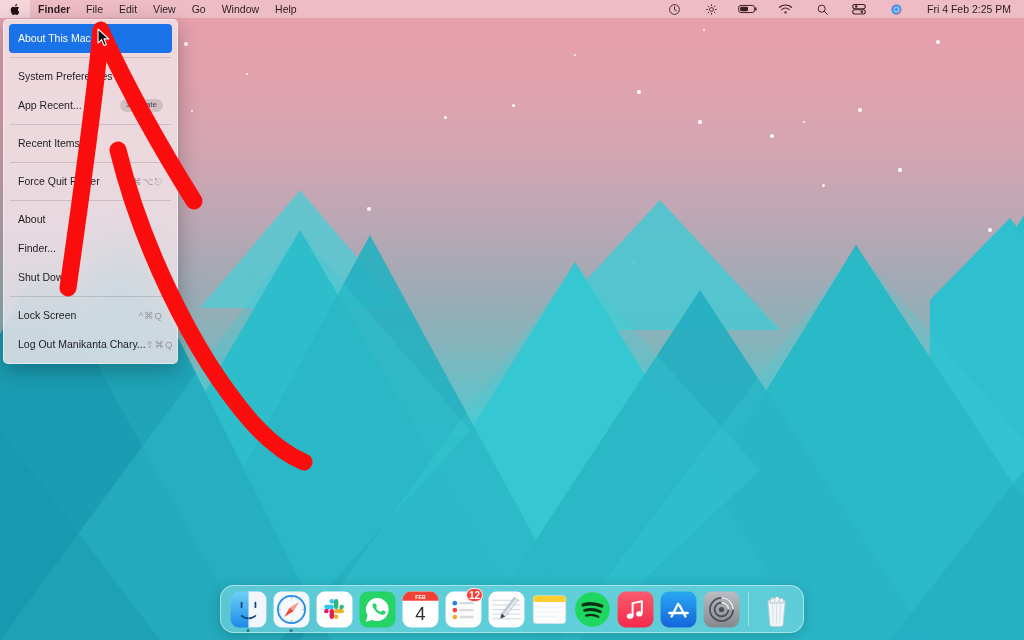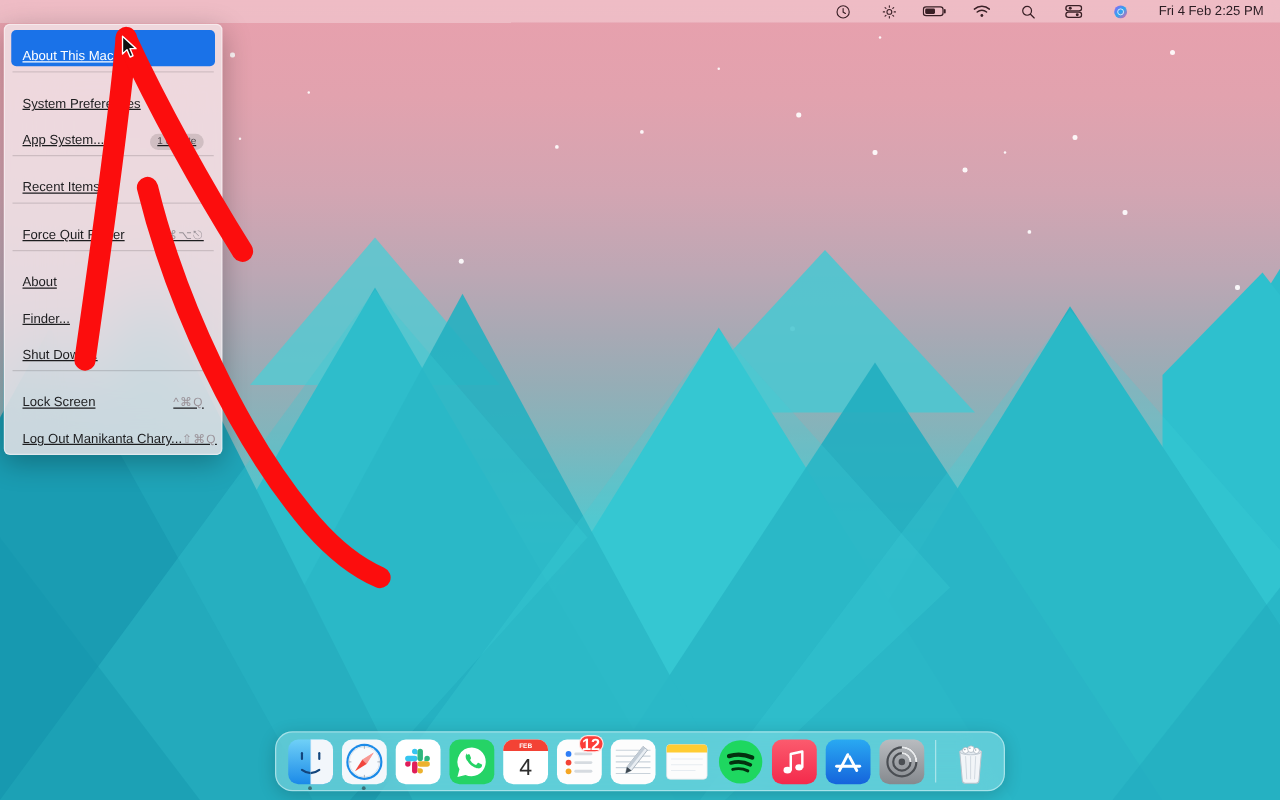--- a/index.html
+++ b/index.html
@@ -73,22 +73,22 @@
     border:0.5px solid rgba(255,255,255,0.45);
     box-shadow:0 6px 22px rgba(0,0,0,0.28);
     padding:4px 0 4px 0;
     font-size:10.5px; color:#1d1d1f;
     z-index:50;
   }
   .menu-row {
     position:relative; height:29px; line-height:15px;
     margin:0 5px; padding:0 9px;
     border-radius:4px;
-    display:flex; align-items:flex-end;
-    white-space:nowrap; cursor:default;text-decoration:underline;
+    display:flex; align-items:center;
+    white-space:nowrap; cursor:default;
   }
   .menu-row.selected { background:#1a72e8; color:#fff; }
   .menu-row .label { flex:0 0 auto; }
   .menu-row .right { margin-left:auto; display:flex; align-items:center; }
   .menu-sep {
     height:1px; margin:4px 6px;
     background:rgba(0,0,0,0.13);
   }
   .shortcut { font-size:9.5px; color:#9b9399; letter-spacing:1px; }
   .badge-pill {
@@ -133,21 +133,21 @@
   .dock-sep {
     width:1px; height:34px;
     background:rgba(255,255,255,0.45);
     margin:0 3px;
   }
   .badge-count {
     position:absolute; top:-2px; right:-1px;
     min-width:14px; height:14px;
     background:#fc3d39; color:#fff;
     border-radius:7px;
-    font-size:13px; line-height:14px; text-align:center;
+    font-size:10px; line-height:14px; text-align:center;
     font-weight:bold;
     border:1px solid rgba(255,255,255,0.85);
     padding:0 2px;
   }
 </style>
 </head>
 <body>
 
 <div id="screen">
 
@@ -196,20 +196,34 @@
       <polygon points="0,640 300,232 470,430 280,640" fill="#37c9d4" opacity="0.30"></polygon>
       <polygon points="300,640 575,264 760,470 580,640" fill="#3fd0da" opacity="0.26"></polygon>
       <polygon points="560,640 856,248 1024,440 1024,640" fill="#3ed0d9" opacity="0.22"></polygon>
 
       <polygon points="890,640 1024,470 1024,640" fill="#1fa9bd" opacity="0.45"></polygon>
       <polygon points="0,640 0,430 160,640" fill="#1596ad" opacity="0.45"></polygon>
     </svg>
   </div>
 
   <div id="menubar">
+    <div id="menubar-left">
+      <div class="mb-apple active">
+        <svg width="11" height="13" viewBox="0 0 24 28">
+          <path fill="#231015" d="M17.2 14.8c0-3 2.4-4.4 2.5-4.5-1.4-2-3.5-2.3-4.2-2.3-1.8-.2-3.5 1-4.4 1-.9 0-2.3-1-3.8-1-1.9 0-3.7 1.1-4.7 2.9C.5 14.5 1.9 20 3.9 23c1 1.5 2.1 3.1 3.6 3 1.5-.1 2-1 3.8-1 1.8 0 2.2 1 3.8.9 1.6 0 2.6-1.5 3.5-3 1.1-1.7 1.6-3.4 1.6-3.5 0-.1-3-1.2-3-4.6zM14.3 5.3c.8-1 1.3-2.3 1.2-3.7-1.2.1-2.6.8-3.4 1.8-.7.9-1.4 2.3-1.2 3.6 1.3.1 2.6-.7 3.4-1.7z"></path>
+        </svg>
+      </div>
+      <div class="mb-item bold">Finder</div>
+      <div class="mb-item">File</div>
+      <div class="mb-item">Edit</div>
+      <div class="mb-item">View</div>
+      <div class="mb-item">Go</div>
+      <div class="mb-item">Window</div>
+      <div class="mb-item">Help</div>
+    </div>
 
     <div id="menubar-right">
       <div class="mb-status">
         <svg width="13" height="13" viewBox="0 0 24 24">
             <circle cx="12" cy="12" r="9" fill="none" stroke="#3a2026" stroke-width="1.7"></circle>
             <path d="M12 7v5.3l3.4 2" fill="none" stroke="#3a2026" stroke-width="1.7" stroke-linecap="round"></path>
           </svg>
       </div>
       <div class="mb-status">
         <svg width="13" height="13" viewBox="0 0 24 24">
@@ -278,21 +292,21 @@
   <div class="menu-row selected">
         <span class="label">About This Mac</span>
         <span class="right"></span>
       </div>
       <div class="menu-sep"></div>
       <div class="menu-row">
         <span class="label">System Preferences</span>
         <span class="right"></span>
       </div>
       <div class="menu-row">
-        <span class="label">App System...</span>
+        <span class="label">App Recent...</span>
         <span class="right">
           <span class="badge-pill">1 update</span>
         </span>
       </div>
       <div class="menu-sep"></div>
       <div class="menu-row">
         <span class="label">Recent Items</span>
         <span class="right">
           <span class="chevron">›</span>
         </span>

